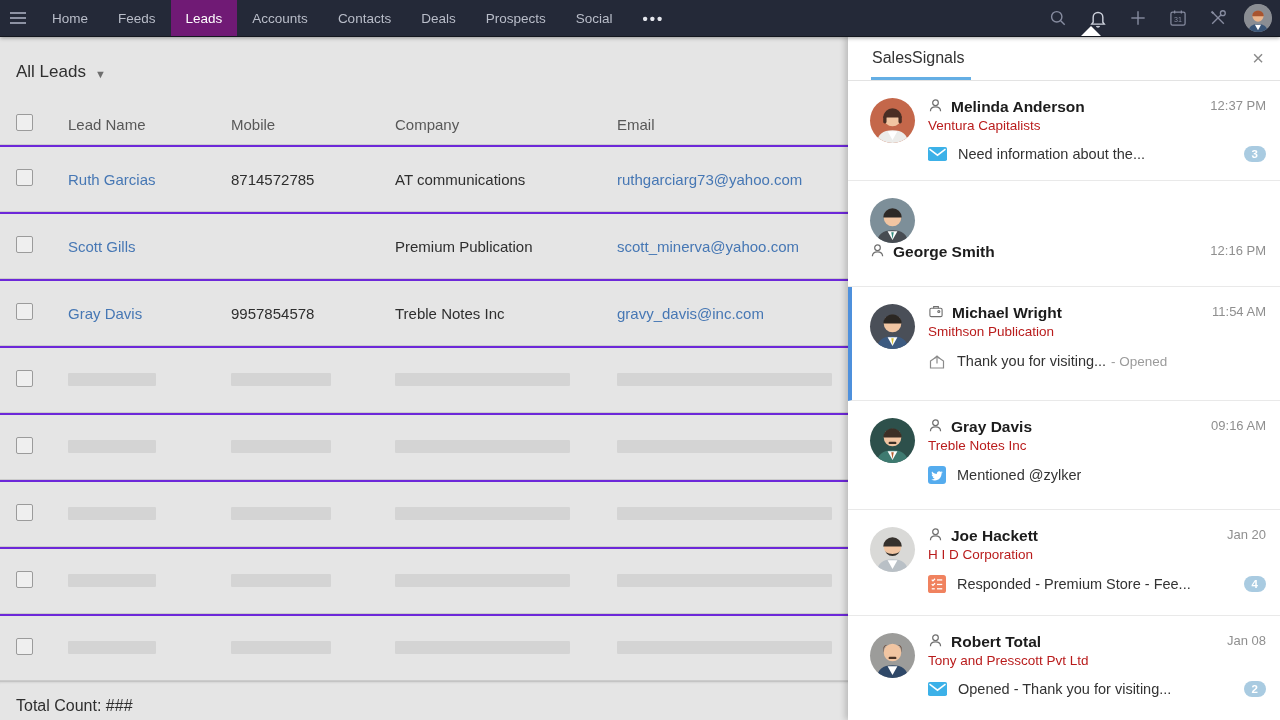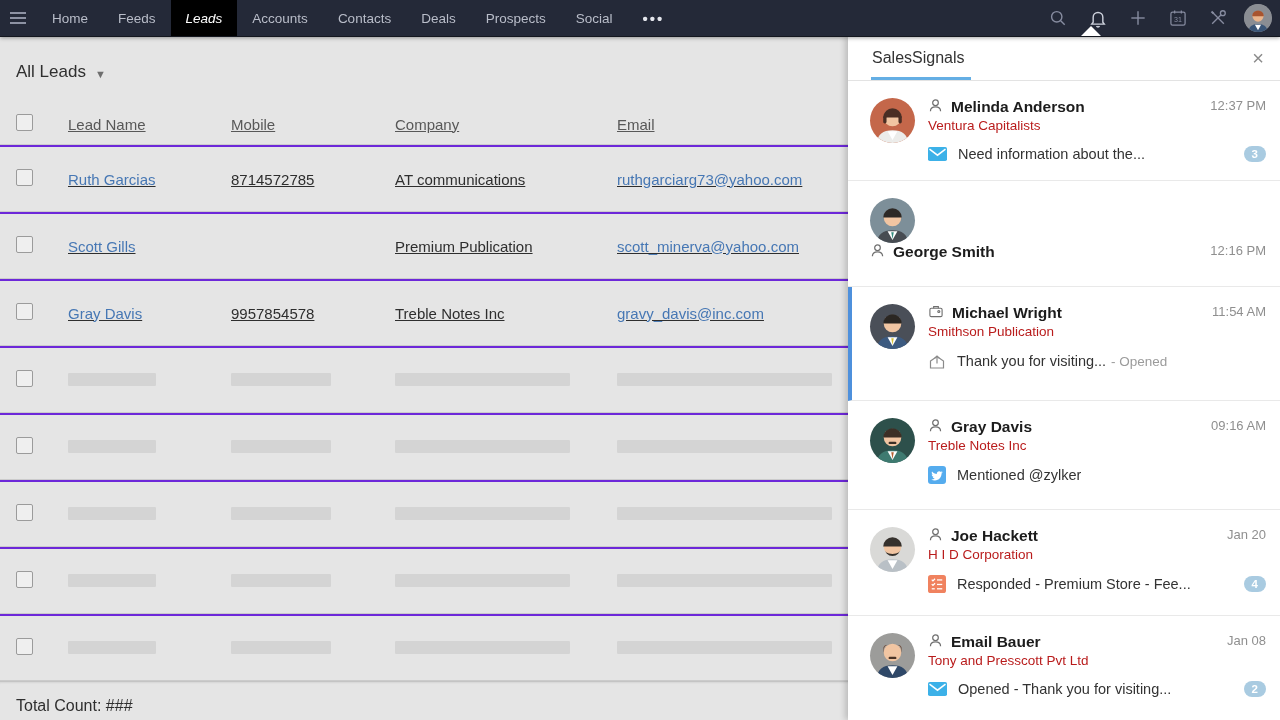--- a/index.html
+++ b/index.html
@@ -7,34 +7,34 @@
        font-family:"Liberation Sans",sans-serif;background:#e6e6e6;-webkit-font-smoothing:antialiased;}
   svg{display:block;}
 
   
   .nav{position:absolute;top:0;left:0;width:1280px;height:36px;background:#242938;
        display:flex;align-items:stretch;color:#b9bdc9;font-size:13.5px;z-index:5;
        box-shadow:0 1px 0 #14171f,0 2px 4px rgba(0,0,0,.35);}
   .nav-burger{display:flex;align-items:center;padding:0 10px 0 9px;cursor:pointer;color:#8d92a3;}
   .nav-items{display:flex;align-items:stretch;}
   .nav-item{display:flex;align-items:center;padding:0 15px;cursor:pointer;white-space:nowrap;}
-  .nav-item.active{background:#000000;color:#ffffff;font-style:italic;}
+  .nav-item.active{background:#701a75;color:#ffffff;}
   .nav-item.more{letter-spacing:2px;color:#e4e6ec;font-weight:bold;font-size:15px;}
   .nav-right{margin-left:auto;display:flex;align-items:center;}
   .nav-icon{width:40px;display:flex;align-items:center;justify-content:center;color:#878ca0;cursor:pointer;}
   .nav-icon.bell{color:#cdd1dc;}
   .nav-avatar{width:28px;height:28px;border-radius:50%;overflow:hidden;background:#8a8d93;margin:0 8px 0 6px;cursor:pointer;}
   .panel-arrow{position:absolute;top:26px;left:1081px;width:0;height:0;z-index:6;
        border-left:10px solid transparent;border-right:10px solid transparent;border-bottom:10px solid #ffffff;}
 
   
   .main{position:absolute;top:36px;left:0;width:848px;height:684px;background:#e5e5e5;overflow:hidden;}
   .view-bar{height:64px;display:flex;align-items:center;padding:4px 0 0 16px;font-size:17px;color:#2f2f2f;}
   .view-caret{font-size:11px;color:#6e6e6e;margin-left:9px;padding-top:3px;}
-  .grid{display:grid;grid-template-columns:52px 163px 164px 222px 1fr;align-items:center;text-decoration:underline;}
+  .grid{display:grid;grid-template-columns:52px 163px 164px 222px 1fr;align-items:center;}
   .thead{height:40px;color:#585858;font-size:15px;border-bottom:1px solid #cdcdcd;}
   .cell{padding-left:16px;overflow:hidden;white-space:nowrap;text-overflow:ellipsis;}
   .c-check{padding-left:16px;}
   .checkbox{display:inline-block;width:15px;height:15px;border:1px solid #9b9b9b;border-radius:2px;background:#efefef;cursor:pointer;}
   .row{height:67px;box-sizing:border-box;border-top:2px solid #6d28d9;border-bottom:1px solid #cbcbcb;
        font-size:15px;color:#2e2e2e;cursor:pointer;}
   .row .link{color:#4677b4;}
   .bar{display:inline-block;height:13px;background:#d4d4d4;border-radius:1px;}
   .bw1{width:88px;}.bw2{width:100px;}.bw3{width:175px;}.bw4{width:215px;}
   .total{border-top:1px solid #c4c4c4;box-shadow:inset 0 2px 2px -1px rgba(0,0,0,.07);
@@ -434,21 +434,21 @@
           </svg>
       </div>
       <div class="sig-body">
         <div class="sig-top">
           <span class="sig-nameicon">
               <svg width="15" height="15" viewBox="0 0 16 16" fill="none" stroke="currentColor" stroke-width="1.3">
                 <circle cx="8" cy="5" r="3"></circle>
                 <path d="M2.6 14c0-3 2.4-4.6 5.4-4.6s5.4 1.6 5.4 4.6"></path>
               </svg>
             </span>
-          <span class="sig-name">Email Bauer</span>
+          <span class="sig-name">Robert Total</span>
           <span class="sig-time">Jan 08</span>
         </div>
         <div class="sig-company">Tony and Presscott Pvt Ltd</div>
         <div class="sig-msg">
           <span class="msg-icon">
               <svg width="19" height="14" viewBox="0 0 19 14">
                 <rect width="19" height="14" rx="1.8" fill="#3cb1e8"></rect>
                 <path d="M1.5 2.2 L9.5 8.2 L17.5 2.2" stroke="#fff" stroke-width="1.5" fill="none"></path>
               </svg>
             </span>

